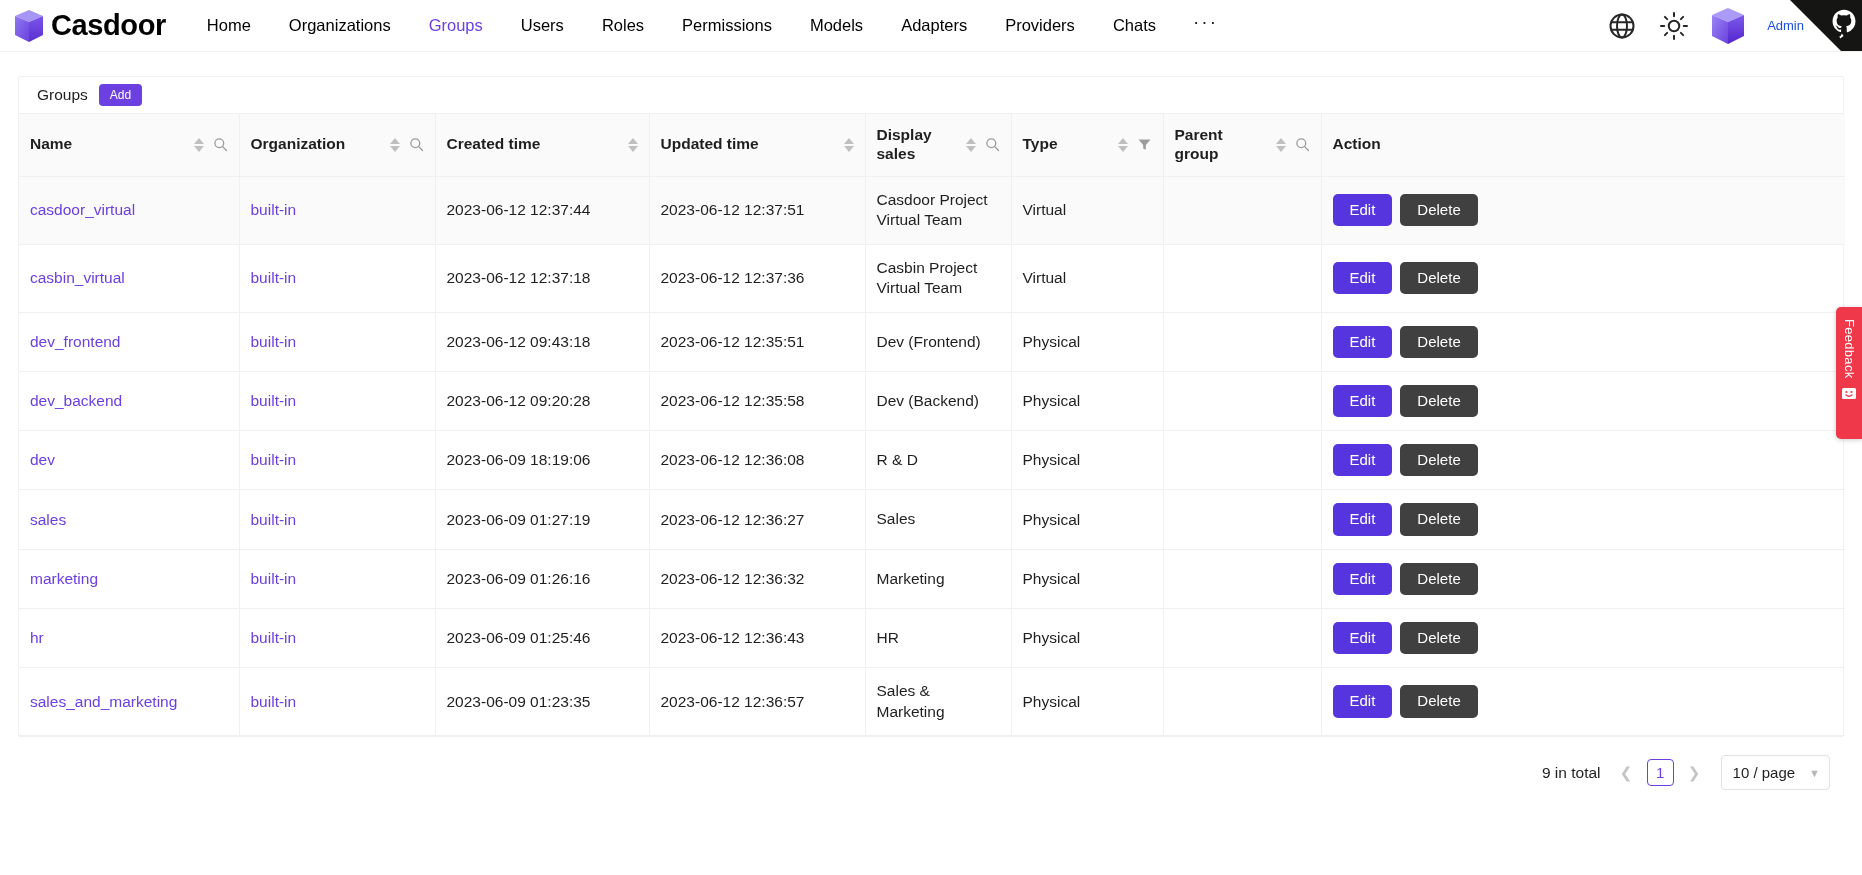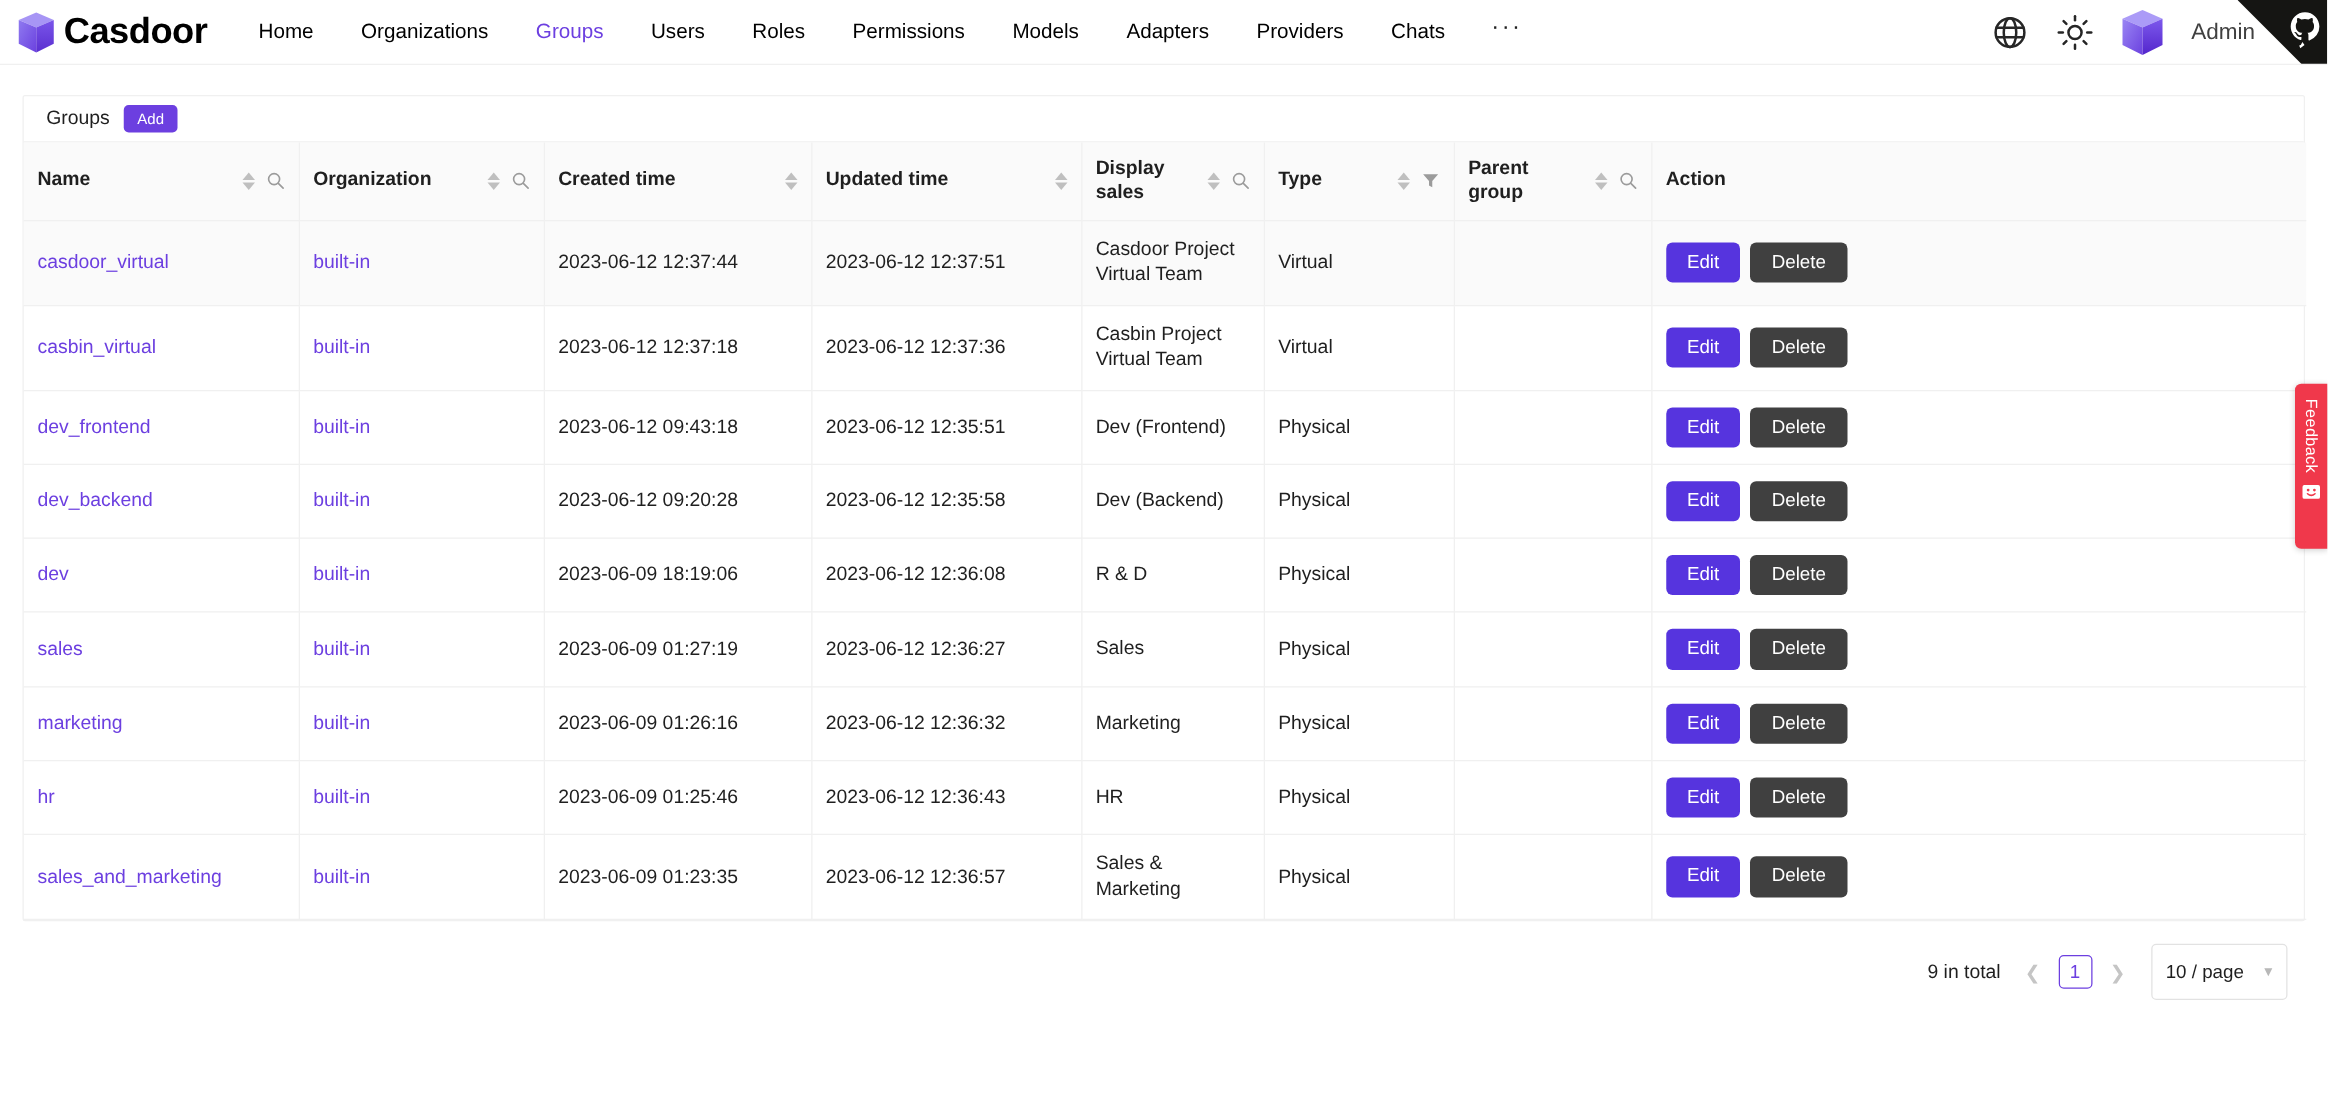--- a/index.html
+++ b/index.html
@@ -72,22 +72,22 @@
   .header-right {
     margin-left: auto;
     display: flex;
     align-items: center;
     gap: 22px;
     padding-right: 58px;
   }
   .hicon { width: 30px; height: 30px; display:block; cursor:pointer; }
   .cube-icon { width: 34px; height: 38px; display:block; }
   .admin-label {
-    font-size: 18px;
-    color: #404040;
+    font-size: 13px;
+    color: #1d4ed8;
     cursor: pointer;
     white-space: nowrap;
   }
   .gh-corner {
     position: absolute;
     top: 0; right: 0;
     width: 72px; height: 72px;
     pointer-events: auto;
   }
 
@@ -228,21 +228,21 @@
   .pager-page {
     min-width: 27px; height: 27px;
     border: 1px solid #6c3fe0;
     border-radius: 4px;
     color: #6c3fe0;
     display: flex; align-items: center; justify-content: center;
     font-size: 15px;
     cursor: pointer;
   }
   .pager-size {
-    height: 45px;
+    height: 35px;
     border: 1px solid #e2e2e2;
     border-radius: 4px;
     display: flex; align-items: center; gap: 14px;
     padding: 0 9px 0 11px;
     font-size: 15px;
     color: #1f1f1f;
     cursor: pointer;
     margin-left: 6px;
   }
   .chev { color:#b8b8b8; font-size: 11px; }

